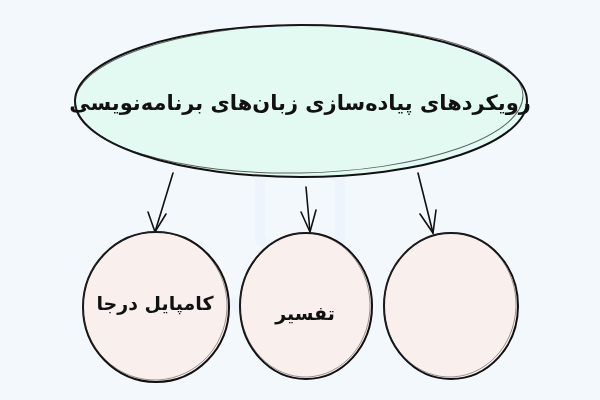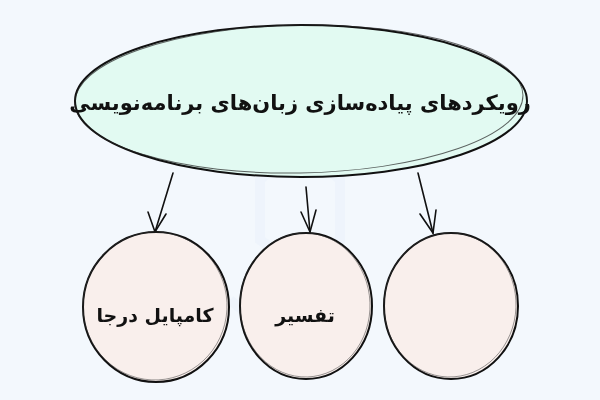--- a/index.html
+++ b/index.html
@@ -29,21 +29,20 @@
       direction: rtl;
       text-align: center;
       white-space: nowrap;
       transform: translate(-50%, -50%);
     }
     .title-label {
       font-size: 21px;
     }
     .node-label {
       font-size: 19px;
-      margin-top: 12px;
     }
   </style>
 </head>
 <body>
 
 <div class="canvas">
 
   <svg class="diagram" width="600" height="400" viewBox="0 0 600 400">
 
     <g opacity="0.35" fill="none" stroke="#e6eef8" stroke-width="10">
@@ -79,17 +78,17 @@
     </g>
     <g>
       <ellipse cx="451" cy="306" rx="67" ry="73" fill="#f9efec" stroke="#111" stroke-width="2"></ellipse>
       <ellipse cx="450" cy="305" rx="66" ry="72" fill="none" stroke="#333" stroke-width="0.8" opacity="0.6" transform="rotate(2 450 305)"></ellipse>
     </g>
   </svg>
 
   <div class="label title-label" style="left:300px; top:103px;">رویکردهای پیاده‌سازی زبان‌های برنامه‌نویسی</div>
 
 
-  <div class="label node-label" style="left:305px; top:303px;text-align:right;">تفسیر</div>
+  <div class="label node-label" style="left:305px; top:313px;text-align:right;">تفسیر</div>
 
   <div class="label node-label" style="left:155px; top:303px;">کامپایل درجا</div>
 
 </div>
 
 </body></html>

